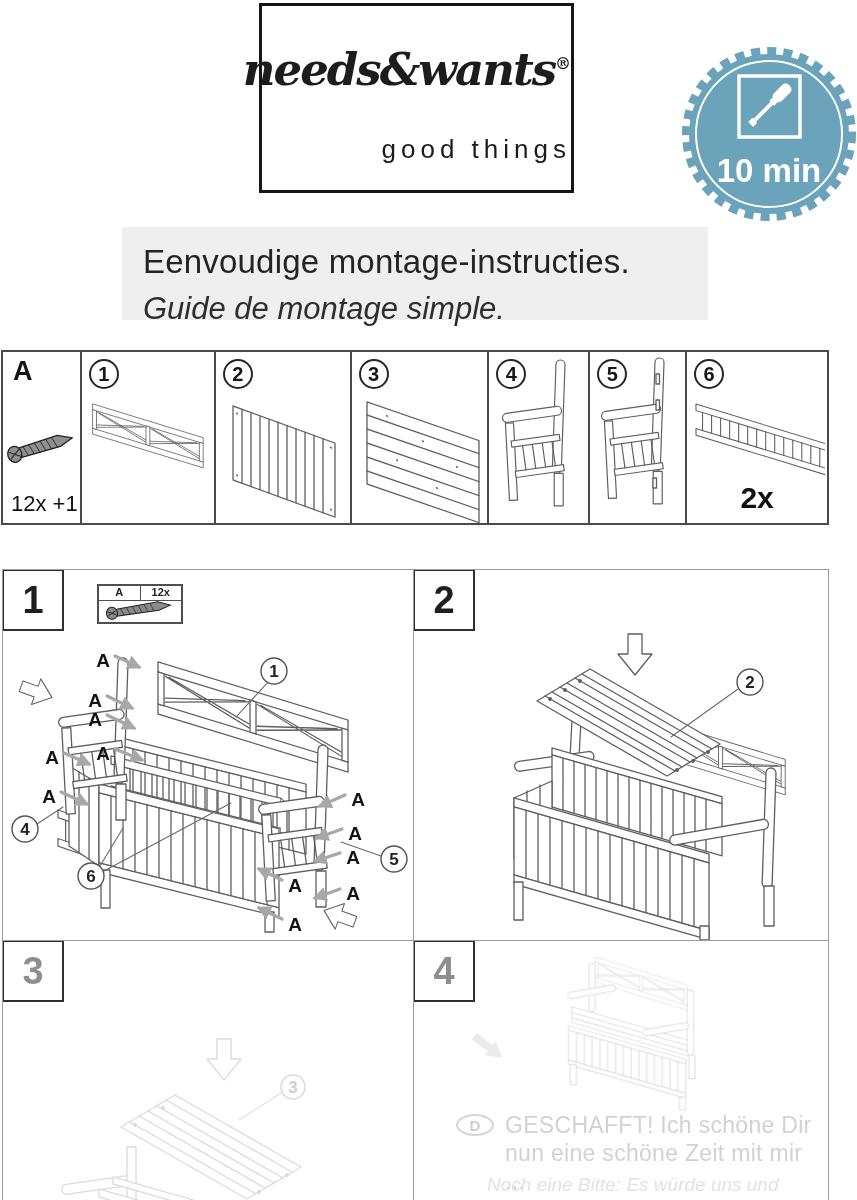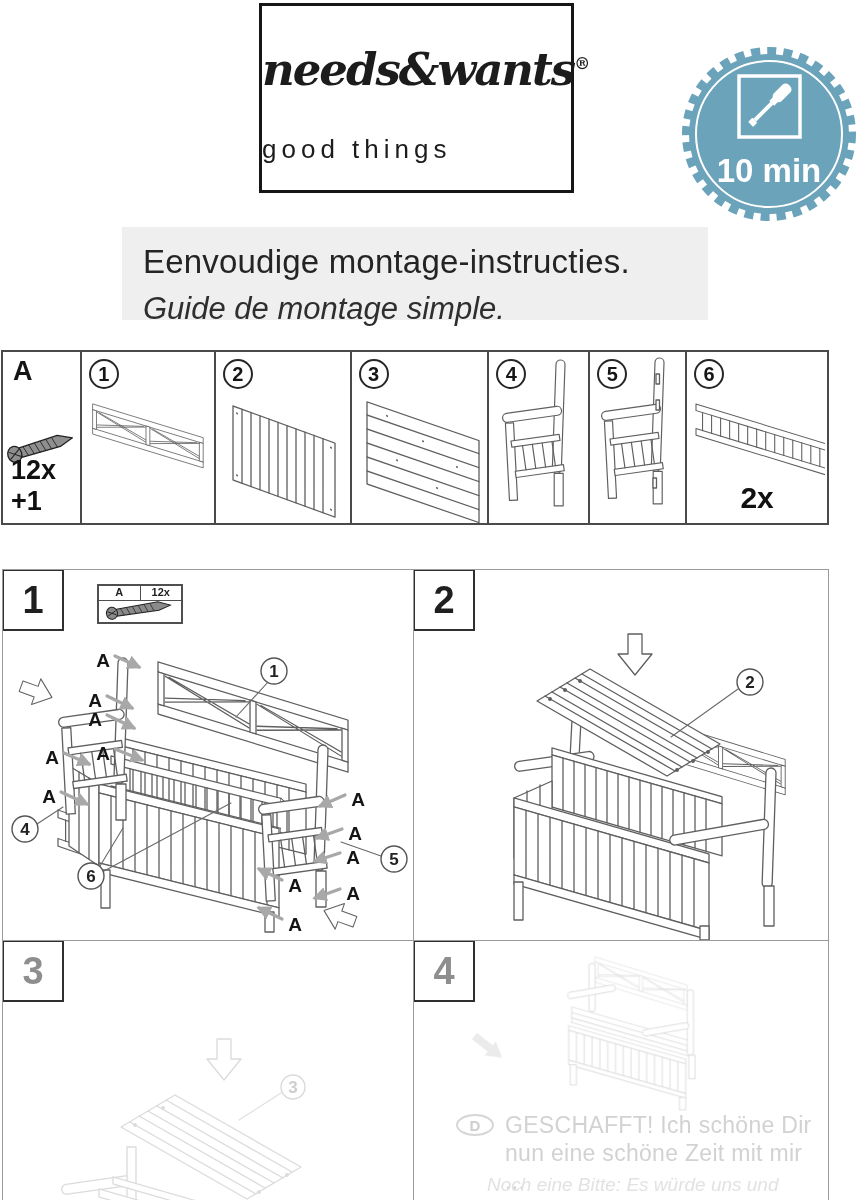--- a/index.html
+++ b/index.html
@@ -4,21 +4,21 @@
 <style>
   html,body { margin:0; padding:0; background:#ffffff; }
   #page {
     position:relative; width:857px; height:1200px; background:#fff;
     overflow:hidden; font-family:"Liberation Sans", sans-serif; color:#1f1f1f;
   }
   
   .logo-box {
     position:absolute; left:259px; top:3px; width:315px; height:190px;
     border:3px solid #161616; box-sizing:border-box;
-    display:flex; flex-direction:column; align-items:flex-start; justify-content:center;gap:36px;
+    display:flex; flex-direction:column; align-items:flex-end; justify-content:center;gap:36px;
   }
   .brand-name {
     font-family:"DejaVu Serif", serif; font-style:italic; font-weight:700;
     font-size:45px; letter-spacing:-2px; color:#1c1c1c; line-height:1; margin-top:16px;
   }
   .brand-reg { font-size:16px; vertical-align:super; letter-spacing:0; font-style:normal; }
   .brand-tagline {
     font-family:"Liberation Sans", sans-serif; font-size:26px; letter-spacing:5px;
     color:#1c1c1c; margin-top:6px; font-weight:400;
   }
@@ -38,21 +38,21 @@
   }
   .pcell { position:relative; border-right:2px solid #4a4a4a; box-sizing:border-box; height:100%; }
   .pcell:last-child { border-right:none; }
   .pcell svg { position:absolute; left:0; top:0; }
   .pid-plain { position:absolute; left:10px; top:4px; font-size:27px; font-weight:bold; color:#151515; }
   .pid-circle {
     position:absolute; left:7px; top:7px; width:30px; height:30px; border:2px solid #262626;
     border-radius:50%; display:flex; align-items:center; justify-content:center;
     font-size:20px; font-weight:bold; color:#151515; background:#fff; box-sizing:border-box;
   }
-  .pqty-a { position:absolute; left:8px; bottom:6px; font-size:27px; font-weight:bold; color:#111; }
+  .pqty-a { position:absolute; left:8px; bottom:6px; font-size:22px; font-weight:normal; color:#111; }
   .pqty-6 { position:absolute; left:0; bottom:8px; width:100%; text-align:center; font-size:30px; font-weight:bold; color:#111; }
   
   .panel { position:absolute; border:1px solid #9b9b9b; box-sizing:border-box; background:#fff; overflow:hidden; }
   #panel1 { left:2px;  top:569px; width:412px; height:372px; }
   #panel2 { left:413px; top:569px; width:416px; height:372px; }
   #panel3 { left:2px;  top:940px; width:412px; height:260px; border-bottom:none; }
   #panel4 { left:413px; top:940px; width:416px; height:260px; border-bottom:none; }
   .panel > svg { position:absolute; left:0; top:0; }
   .step-box {
     position:absolute; left:-1px; top:-1px; width:62px; height:62px; background:#fff;

